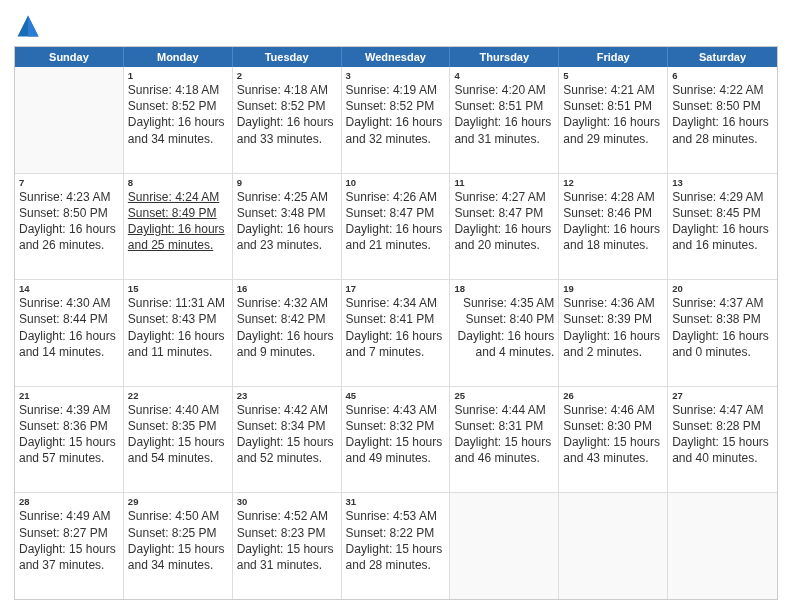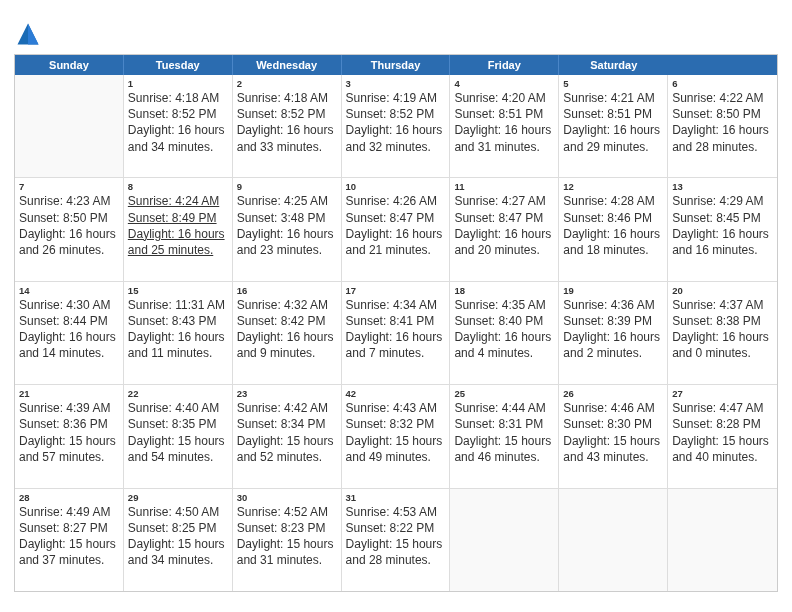--- a/index.html
+++ b/index.html
@@ -6,21 +6,21 @@
     body {
       font-family: Arial, sans-serif;
       background: #fff;
       width: 792px;
       height: 612px;
       overflow: hidden;
     }
     .page {
       width: 792px;
       height: 612px;
-      padding: 20px 14px;
+      padding: 12px 14px;
       display: flex;
       flex-direction: column;
     }
     .header {
       display: flex;
       justify-content: space-between;
       align-items: flex-start;
       margin-bottom: 6px;
     }
     .logo {
@@ -127,20 +127,21 @@
     </div>
     <div class="title-block">
       <div class="title-month"></div>
       <div class="title-location"></div>
     </div>
   </div>
 
   <div class="calendar">
     <div class="cal-header">
     <div class="cal-header-cell">Sunday</div>
+        <div class="cal-header-cell">Monday</div>
         <div class="cal-header-cell">Tuesday</div>
         <div class="cal-header-cell">Wednesday</div>
         <div class="cal-header-cell">Thursday</div>
         <div class="cal-header-cell">Friday</div>
         <div class="cal-header-cell">Saturday</div>
       </div>
     <div class="cal-body">
     <div class="cal-row">
           <div class="cal-cell empty"></div>
           <div class="cal-cell">
@@ -261,21 +262,21 @@
           </div>
           <div class="cal-cell">
             <span class="day-num">17</span>
             <div class="cell-info" style="white-space: pre-line;">Sunrise: 4:34 AM
 Sunset: 8:41 PM
 Daylight: 16 hours
 and 7 minutes.</div>
           </div>
           <div class="cal-cell">
             <span class="day-num">18</span>
-            <div class="cell-info" style="white-space: pre-line;">Sunrise: 4:35 AM
+            <div class="cell-info" style="white-space: pre-line; text-align: right;">Sunrise: 4:35 AM
 Sunset: 8:40 PM
 Daylight: 16 hours
 and 4 minutes.</div>
           </div>
           <div class="cal-cell">
             <span class="day-num">19</span>
             <div class="cell-info" style="white-space: pre-line;">Sunrise: 4:36 AM
 Sunset: 8:39 PM
 Daylight: 16 hours
 and 2 minutes.</div>
@@ -304,21 +305,21 @@
 and 54 minutes.</div>
           </div>
           <div class="cal-cell">
             <span class="day-num">23</span>
             <div class="cell-info" style="white-space: pre-line;">Sunrise: 4:42 AM
 Sunset: 8:34 PM
 Daylight: 15 hours
 and 52 minutes.</div>
           </div>
           <div class="cal-cell">
-            <span class="day-num">42</span>
+            <span class="day-num">45</span>
             <div class="cell-info" style="white-space: pre-line;">Sunrise: 4:43 AM
 Sunset: 8:32 PM
 Daylight: 15 hours
 and 49 minutes.</div>
           </div>
           <div class="cal-cell">
             <span class="day-num">25</span>
             <div class="cell-info" style="white-space: pre-line;">Sunrise: 4:44 AM
 Sunset: 8:31 PM
 Daylight: 15 hours

